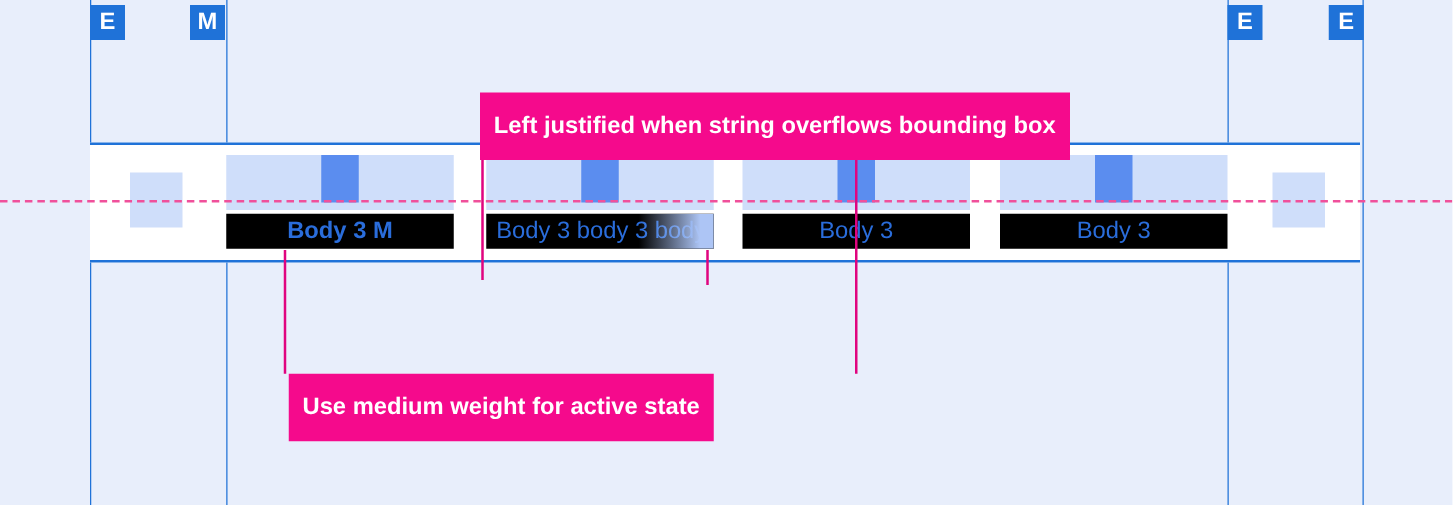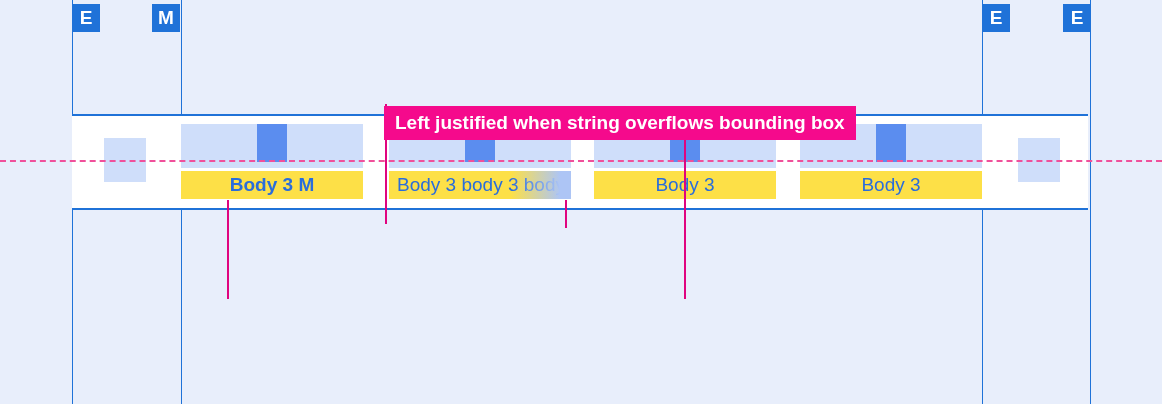--- a/index.html
+++ b/index.html
@@ -86,21 +86,21 @@
     width: 30px;
     height: 38px;
     background: #5b8def;
   }
   .tab .label-slot {
     position: absolute;
     left: 0;
     top: 47px;
     width: 182px;
     height: 28px;
-    background: #fde047;
+    background: #000000;
     overflow: hidden;
   }
   .tab .label-text {
     position: absolute;
     top: 2px;
     width: 182px;
     height: 24px;
     line-height: 24px;
     font-size: 19px;
     color: #2a6ddb;
@@ -138,23 +138,22 @@
 
   
   .callout {
     position: absolute;
     background: #f50a8c;
     color: #ffffff;
     font-size: 19px;
     font-weight: bold;
     line-height: 30px;
     height: 30px;
-    padding: 2px 11px;
+    padding: 12px 11px;
     white-space: nowrap;
-    margin-top: 32px;
   }
   .leader {
     position: absolute;
     width: 2px;
     background: #e0047f;
   }
 </style>
 </head>
 <body>
 
@@ -213,14 +212,15 @@
   </div>
 
   <div id="centerline"></div>
 
   <div class="leader" style="left:385px;top:104px;height:120px"></div>
   <div class="leader" style="left:565px;top:200px;height:28px"></div>
   <div class="leader" style="left:227px;top:200px;height:99px"></div>
   <div class="leader" style="left:684px;top:124px;height:175px"></div>
 
   <div class="callout" style="left:384px;top:74px">Left justified when string overflows bounding box</div>
+  <div class="callout" style="left:231px;top:299px">Use medium weight for active state</div>
 
 </div>
 
 </body></html>

